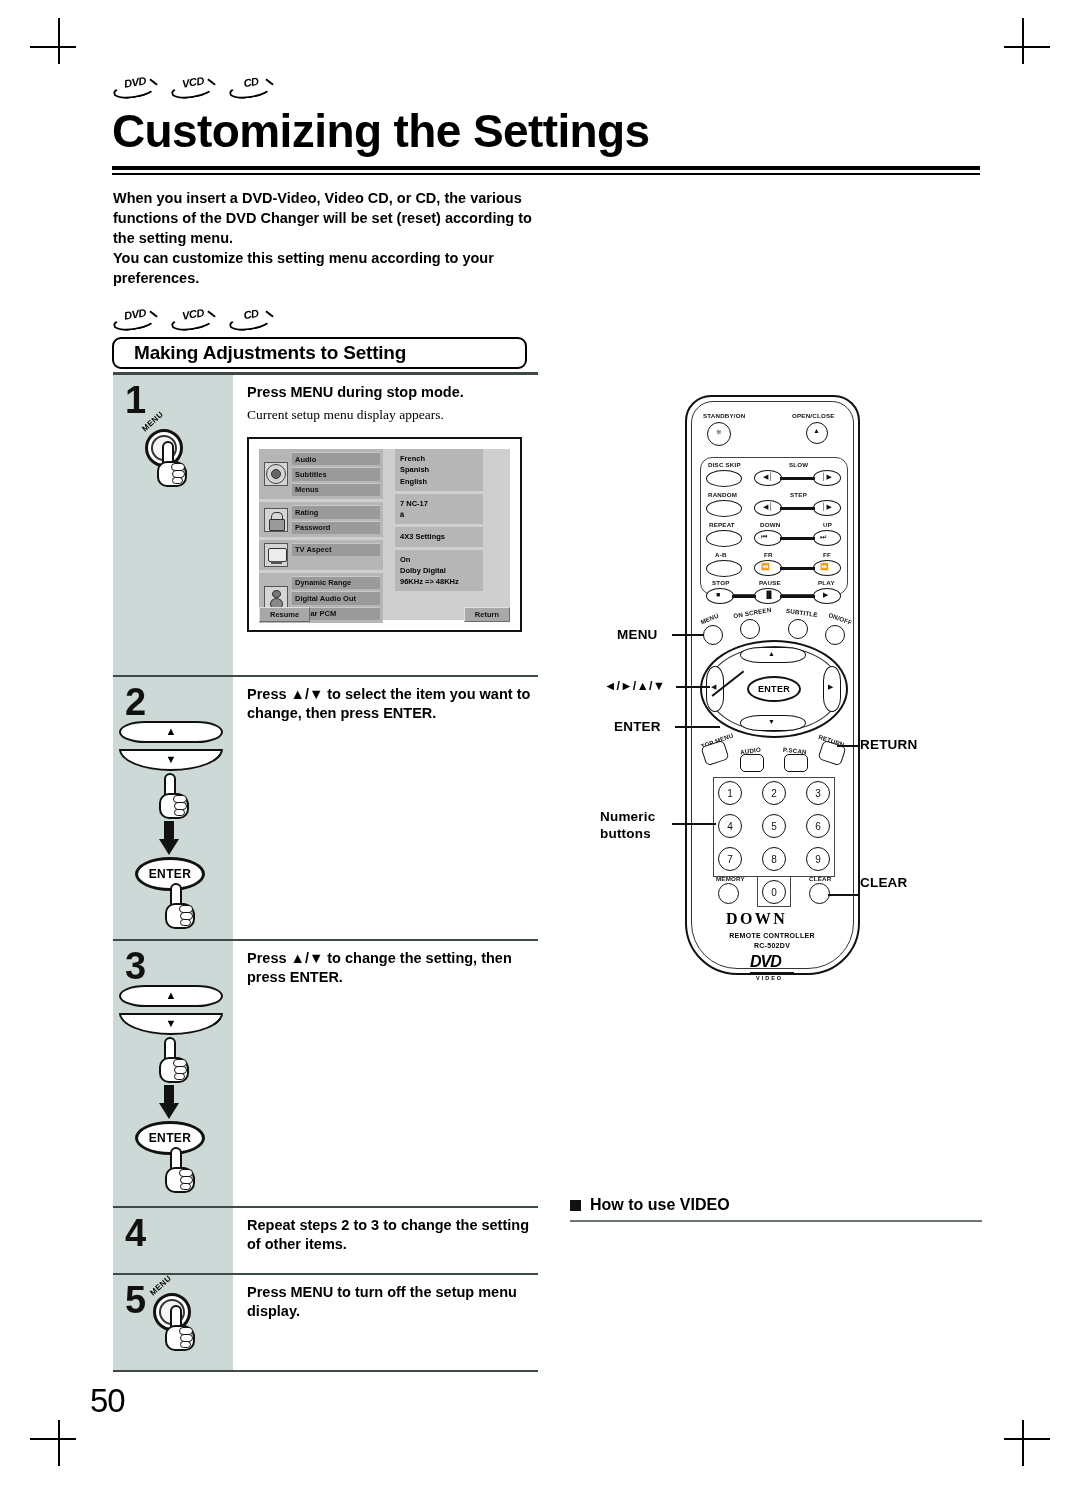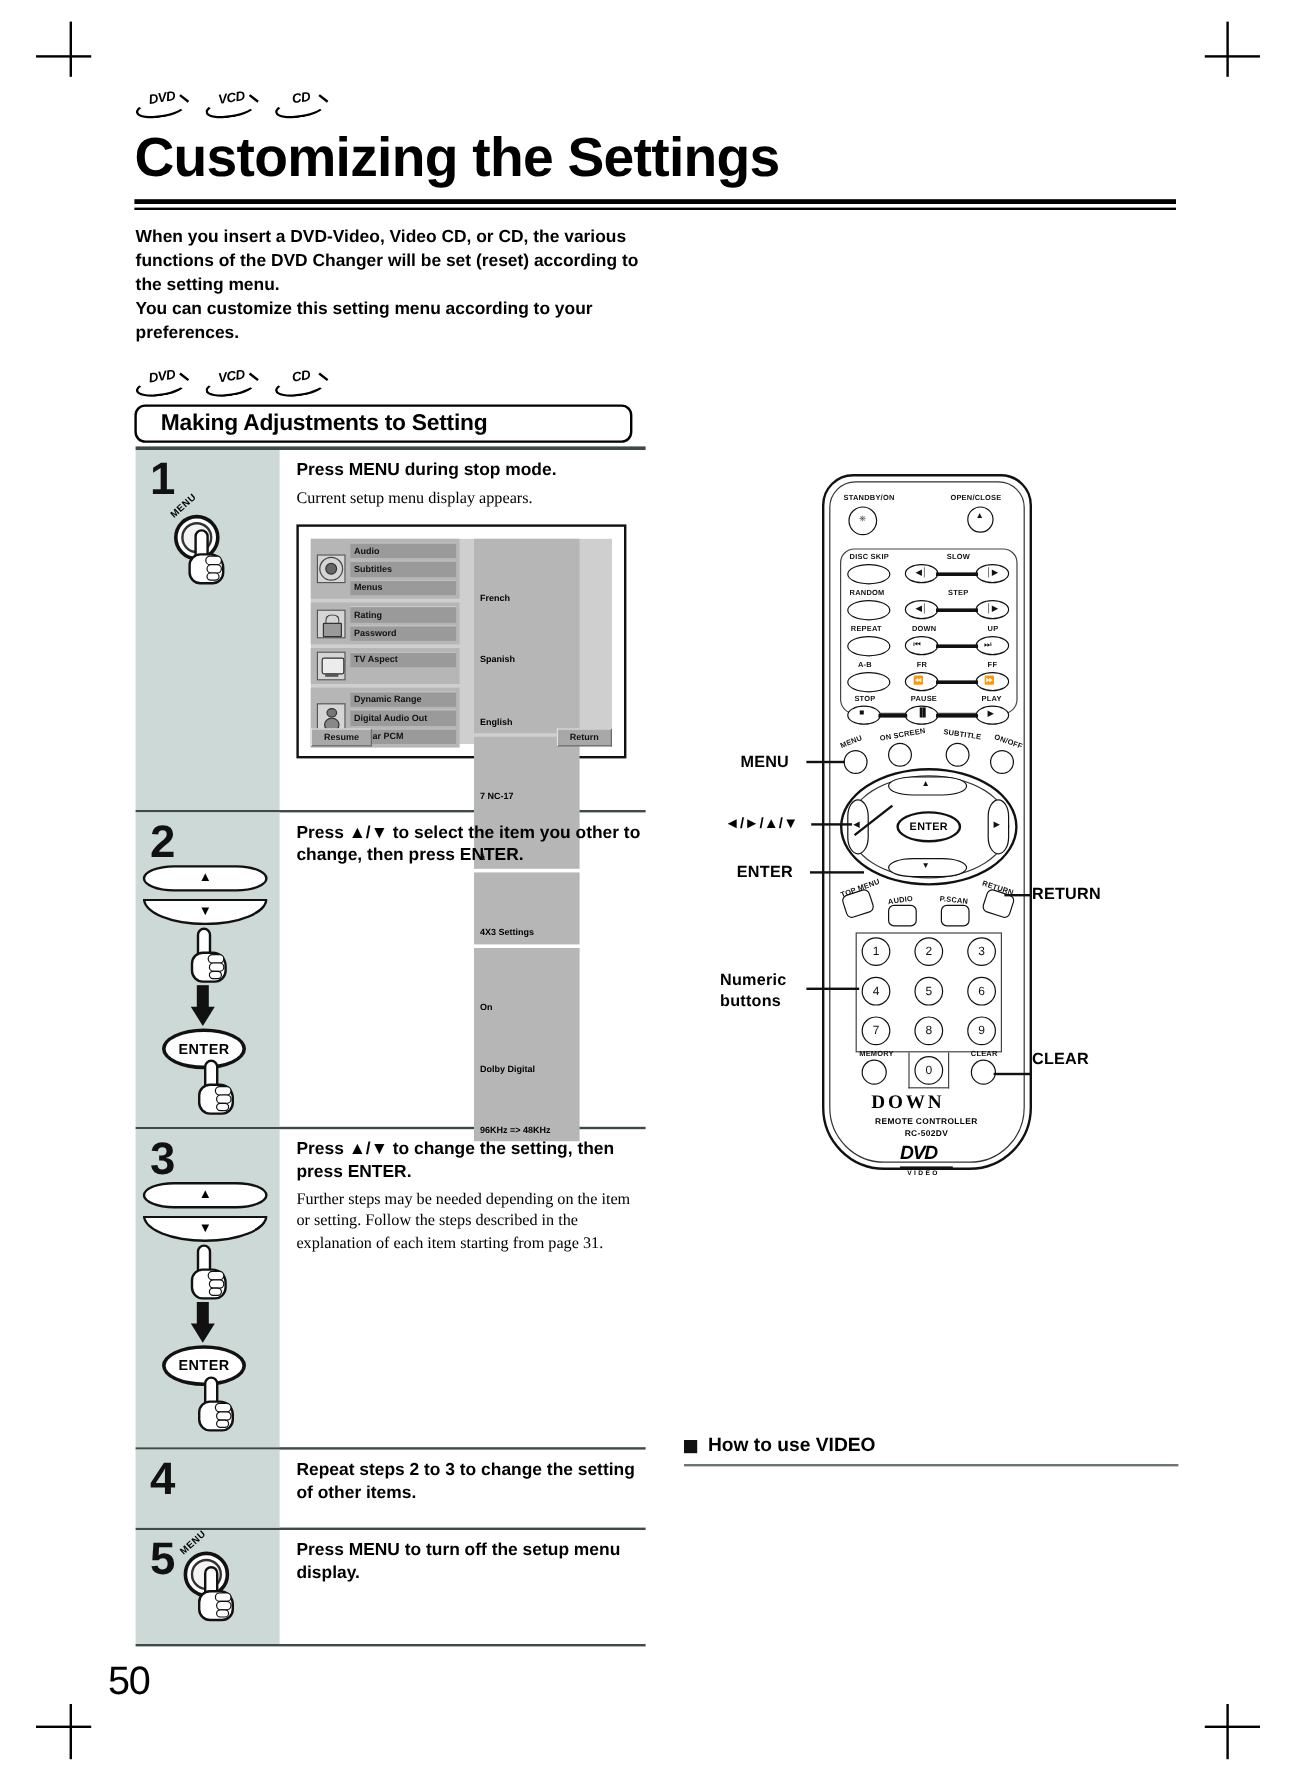--- a/index.html
+++ b/index.html
@@ -148,21 +148,21 @@
   .grp .icon {
     width:24px; height:24px; background:#d5d5d5; border:1.5px solid #555;
     margin:auto 4px auto 2px; position:relative; flex:0 0 24px;
   }
   .grp .rows { flex:1; display:flex; flex-direction:column; gap:2px; }
   .grp .rows .r {
     background:#9a9a9a; color:#111; font-size:7.5px; font-weight:bold;
     padding:1.5px 3px; line-height:1.25; border-top:1px solid #c9c9c9;
   }
   .vgrp { background:#b6b6b6; margin-bottom:3px; padding:4px 5px; }
-  .vgrp .v { font-size:7.5px; font-weight:bold; line-height:1.5;margin-top:40px; }
+  .vgrp .v { font-size:7.5px; font-weight:bold; line-height:1.5; }
   .menu-btns { position:absolute; left:10px; right:10px; bottom:8px; display:flex; justify-content:space-between; }
   .mbtn {
     background:#a8a8a8; border-top:1.5px solid #e0e0e0; border-left:1.5px solid #e0e0e0;
     border-right:1.5px solid #6a6a6a; border-bottom:1.5px solid #6a6a6a;
     font-size:7.5px; font-weight:bold; padding:2px 10px; color:#111;
   }
   
   .ic-audio:after {
     content:""; position:absolute; left:50%; top:50%; width:8px; height:8px;
     transform:translate(-50%,-50%); border:1.5px solid #333; border-radius:50%; background:#666;
@@ -445,21 +445,21 @@
         <div class="enter-btn">ENTER</div>
         <div class="hand" style="position:relative;margin:-8px 0 10px 50px;">
           <div class="finger"></div>
             <div class="palm"></div>
           <div class="k1"></div>
             <div class="k2"></div>
             <div class="k3"></div>
         </div>
       </div>
       <div class="step-body">
-        <div class="step-head">Press ▲/▼ to select the item you other to change, then press ENTER.</div>
+        <div class="step-head">Press ▲/▼ to select the item you want to change, then press ENTER.</div>
       </div>
     </div>
     <div class="row-rule"></div>
 
     <div class="step-row" style="min-height:265px;">
       <div class="step-num-cell">
         <div class="step-num">3</div>
         <div class="curve-btn">
           <div class="ar">▲</div>
         </div>
@@ -481,21 +481,20 @@
         <div class="hand" style="position:relative;margin:-8px 0 10px 50px;">
           <div class="finger"></div>
             <div class="palm"></div>
           <div class="k1"></div>
             <div class="k2"></div>
             <div class="k3"></div>
         </div>
       </div>
       <div class="step-body">
         <div class="step-head">Press ▲/▼ to change the setting, then press ENTER.</div>
-        <div class="step-sub">Further steps may be needed depending on the item or setting. Follow the steps described in the explanation of each item starting from page 31.</div>
       </div>
     </div>
     <div class="row-rule"></div>
 
     <div class="step-row" style="min-height:65px;">
       <div class="step-num-cell">
         <div class="step-num">4</div>
       </div>
       <div class="step-body">
         <div class="step-head">Repeat steps 2 to 3 to change the setting of other items.</div>

